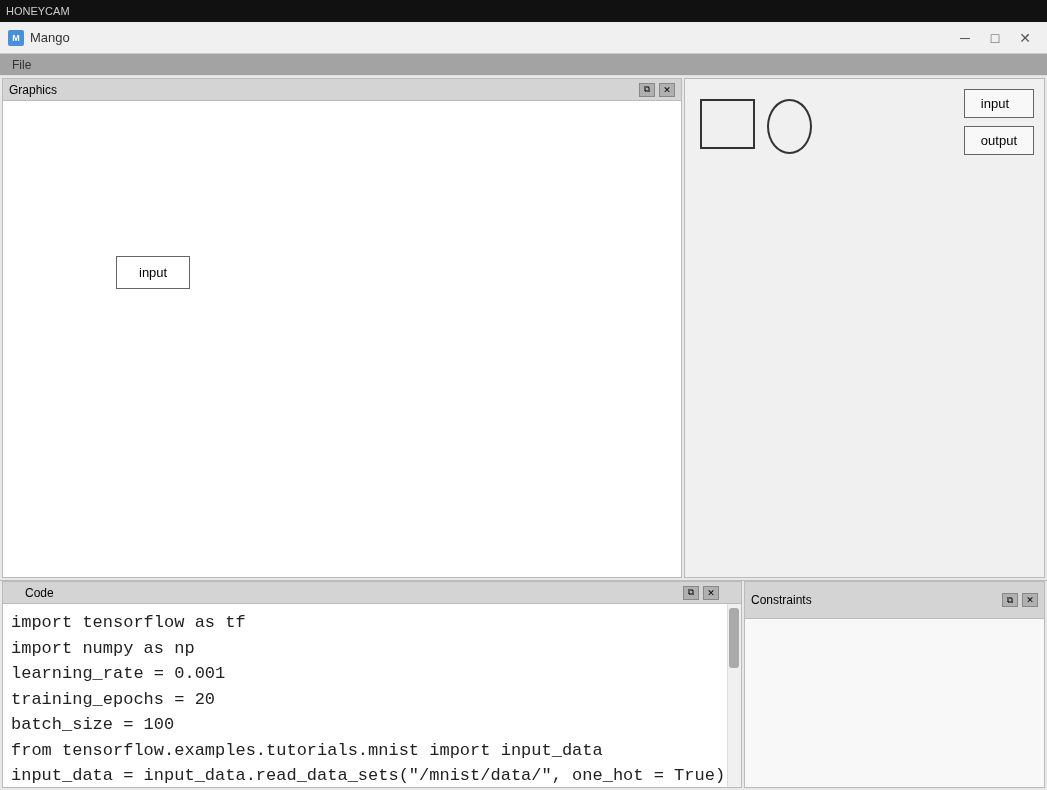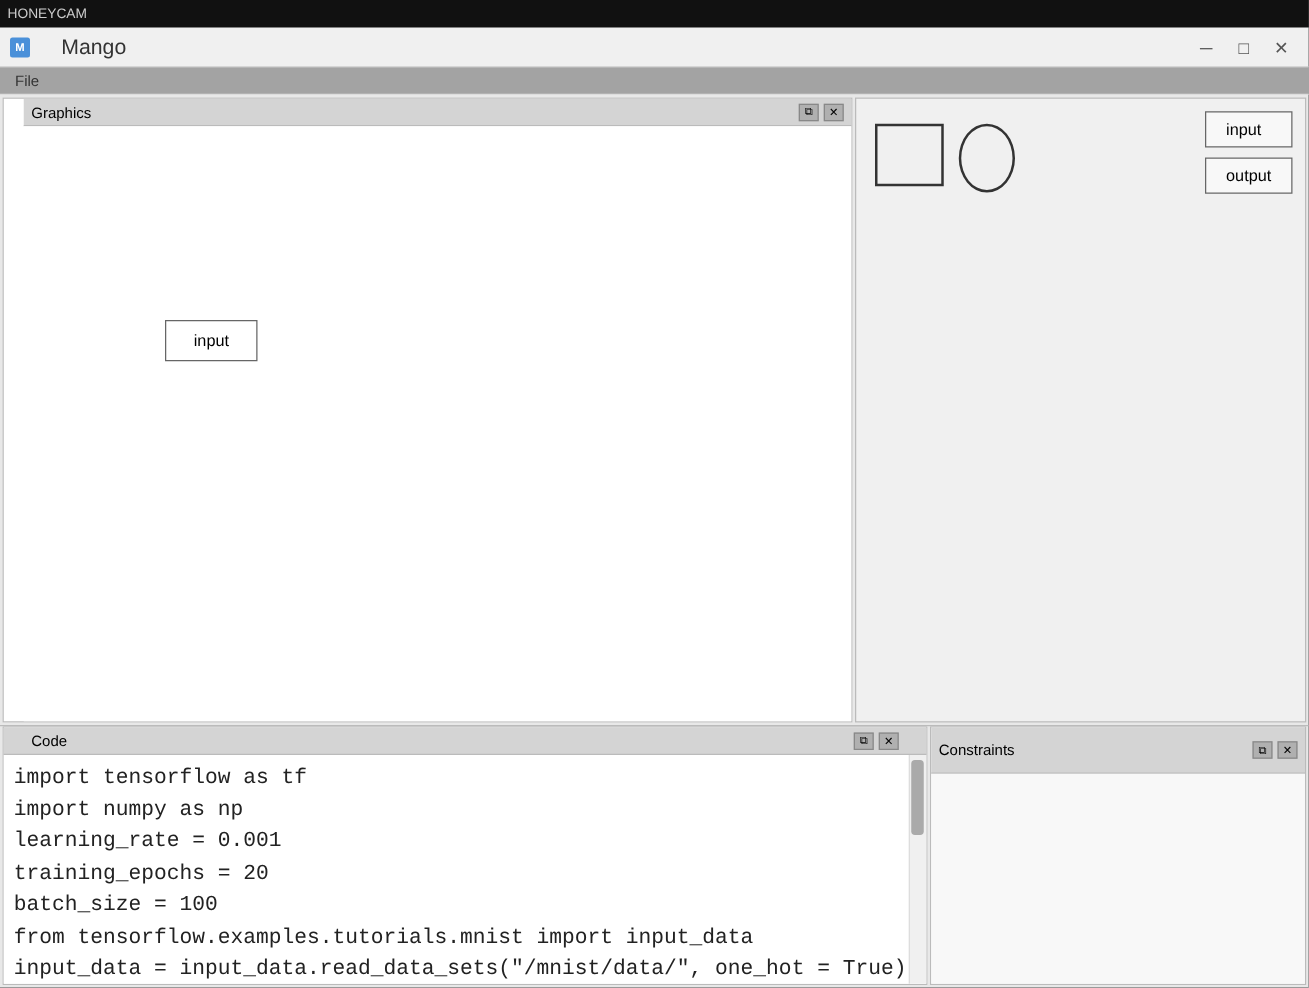--- a/index.html
+++ b/index.html
@@ -41,23 +41,22 @@
       margin-right: 6px;
       display: flex;
       align-items: center;
       justify-content: center;
       color: white;
       font-size: 9px;
       font-weight: bold;
     }
     .title-bar-title {
       flex: 1;
-      font-size: 17px;
+      font-size: 13px;
       color: #333;
-      margin-left: 19px;
     }
     .title-bar-controls {
       display: flex;
       gap: 2px;
     }
     .title-btn {
       width: 28px;
       height: 22px;
       background: transparent;
       border: none;
@@ -101,21 +100,20 @@
     }
 
     
     .graphics-panel {
       flex: 0 0 680px;
       display: flex;
       flex-direction: column;
       border: 1px solid #bbb;
       background: #fff;
       margin: 2px 0 2px 2px;
-      padding-left: 16px;
     }
     .panel-header {
       background: #d4d4d4;
       height: 22px;
       display: flex;
       align-items: center;
       justify-content: space-between;
       padding: 0 6px;
       font-size: 12px;
       font-weight: 500;

